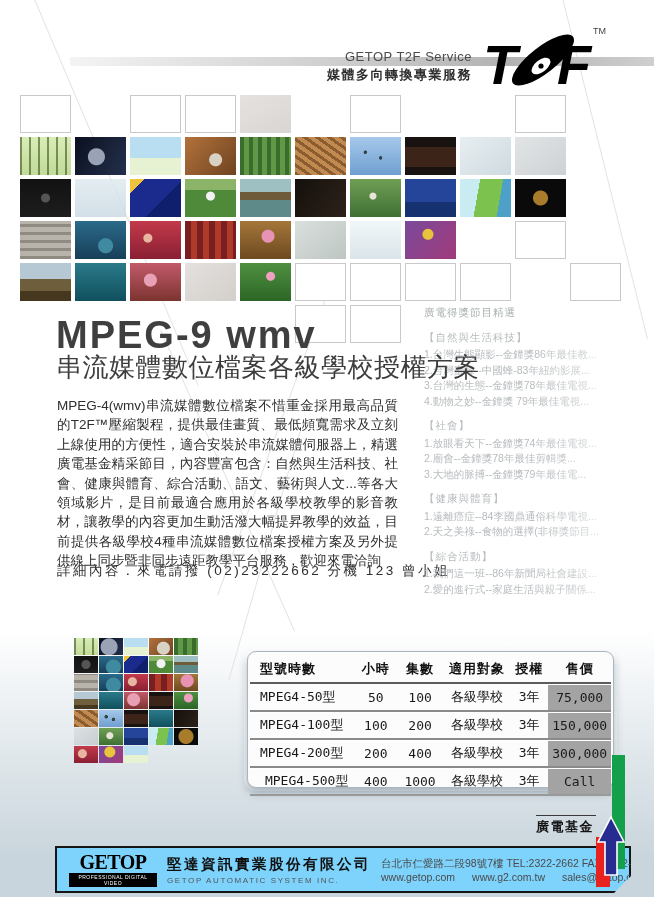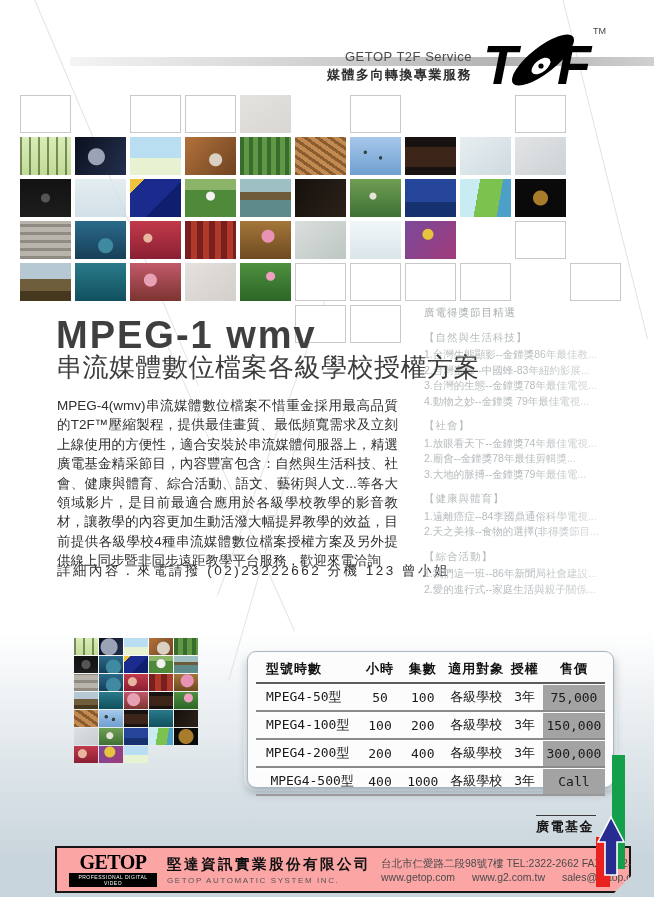--- a/index.html
+++ b/index.html
@@ -83,21 +83,21 @@
     font-size:10.5px;line-height:15.5px;color:#b7bcbe;z-index:2;
     -webkit-mask-image:linear-gradient(90deg,#000 45%,rgba(0,0,0,.12) 96%);
     mask-image:linear-gradient(90deg,#000 45%,rgba(0,0,0,.12) 96%);}
   .aw-title{color:#a9afb1;margin-bottom:3px;letter-spacing:1px;}
   .aw-header{margin:9px 0 2px;letter-spacing:1px;}
   .aw-item{white-space:nowrap;overflow:hidden;}
   
   .table-card{position:absolute;left:247px;top:651px;width:367px;height:137px;
     background:#fcfcfc;border:1px solid #a9b6bf;border-radius:9px;box-sizing:border-box;
     box-shadow:0 5px 9px rgba(80,100,115,.45),0 0 0 3px rgba(255,255,255,.6);
-    padding:5px 8px;z-index:2;}
+    padding:5px 2px;z-index:2;}
   .table-card table{width:100%;border-collapse:collapse;font-size:13px;}
   .table-card th{font-weight:bold;color:#111;text-align:center;padding:3px 2px 4px;
     border-bottom:2px solid #5c5c5c;letter-spacing:1px;}
   .table-card th.col0{text-align:left;padding-left:10px;}
   .table-card td{font-family:"DejaVu Sans Mono","Liberation Mono",monospace;
     color:#1a1a1a;text-align:center;padding:4px 2px;border-bottom:2px solid #8a8a8a;
     box-shadow:inset 0 1px 0 #fff;}
   .table-card tr:last-child td{border-bottom:2px solid #9a9a9a;text-align:center;}
   .table-card td.col0{text-align:left;padding-left:10px;white-space:nowrap;margin-top:8px;}
   .table-card td.price{background:#a3a3a3;}
@@ -106,21 +106,21 @@
   
   .fund-rule{position:absolute;left:536px;top:815px;width:60px;height:1px;background:#3a3a3a;z-index:3;}
   .fund-label{position:absolute;left:536px;top:818px;font-size:13px;font-weight:bold;
     color:#141414;letter-spacing:1.5px;z-index:3;}
   .brand-logo{position:absolute;left:594px;top:755px;width:40px;height:138px;z-index:6;}
   .bar-green{position:absolute;left:18px;top:0;width:13px;height:114px;background:#14a04a;}
   .bar-red{position:absolute;left:2px;top:82px;width:14px;height:50px;background:#e8231f;}
   .arrow-up{position:absolute;left:3px;top:60px;}
   
   .footer-box{position:absolute;left:55px;top:846px;width:576px;height:47px;
-    background:#fca5a5;border:2px solid #161616;box-sizing:border-box;z-index:2;
+    background:#7dd3fc;border:2px solid #161616;box-sizing:border-box;z-index:2;
     clip-path:polygon(0 0,100% 0,100% calc(100% - 17px),calc(100% - 17px) 100%,0 100%);
     display:flex;align-items:center;gap:10px;padding:3px 8px 3px 12px;}
   .getop-block{width:88px;flex:none;text-align:center;}
   .getop-text{font-size:20px;font-weight:900;letter-spacing:-.5px;color:#000;line-height:19px;
     font-family:"Liberation Serif","DejaVu Serif",serif;}
   .getop-subbar{background:#000;color:#fff;font-size:5px;letter-spacing:.5px;
     padding:1px 0;margin-top:1px;}
   .company-block{flex:none;}
   .company-zh{font-size:14.5px;font-weight:bold;color:#111;letter-spacing:2.5px;white-space:nowrap;}
   .company-en{font-size:8px;color:#555;letter-spacing:1.6px;margin-top:2px;white-space:nowrap;}
@@ -213,21 +213,21 @@
       <div class="cell none"></div>
       <div class="cell none"></div>
       <div class="cell box"></div>
       <div class="cell box"></div>
       <div class="cell none"></div>
       <div class="cell none"></div>
       <div class="cell none"></div>
       <div class="cell none"></div>
     </div>
 
-  <div class="title1">MPEG-1 wmv</div>
+  <div class="title1">MPEG-9 wmv</div>
   <div class="title2">串流媒體數位檔案各級學校授權方案</div>
 
   <div id="awards">
     <div class="aw-title">廣電得獎節目精選</div>
     <div id="awards-list">
         <div class="aw-header">【自然與生活科技】</div>
         <div class="aw-item">1.台灣生態顯影--金鐘獎86年最佳教...</div>
         <div class="aw-item">2.台灣蜜蜂--中國蜂-83年紐約影展...</div>
         <div class="aw-item">3.台灣的生態--金鐘獎78年最佳電視...</div>
         <div class="aw-item">4.動物之妙--金鐘獎 79年最佳電視...</div>

